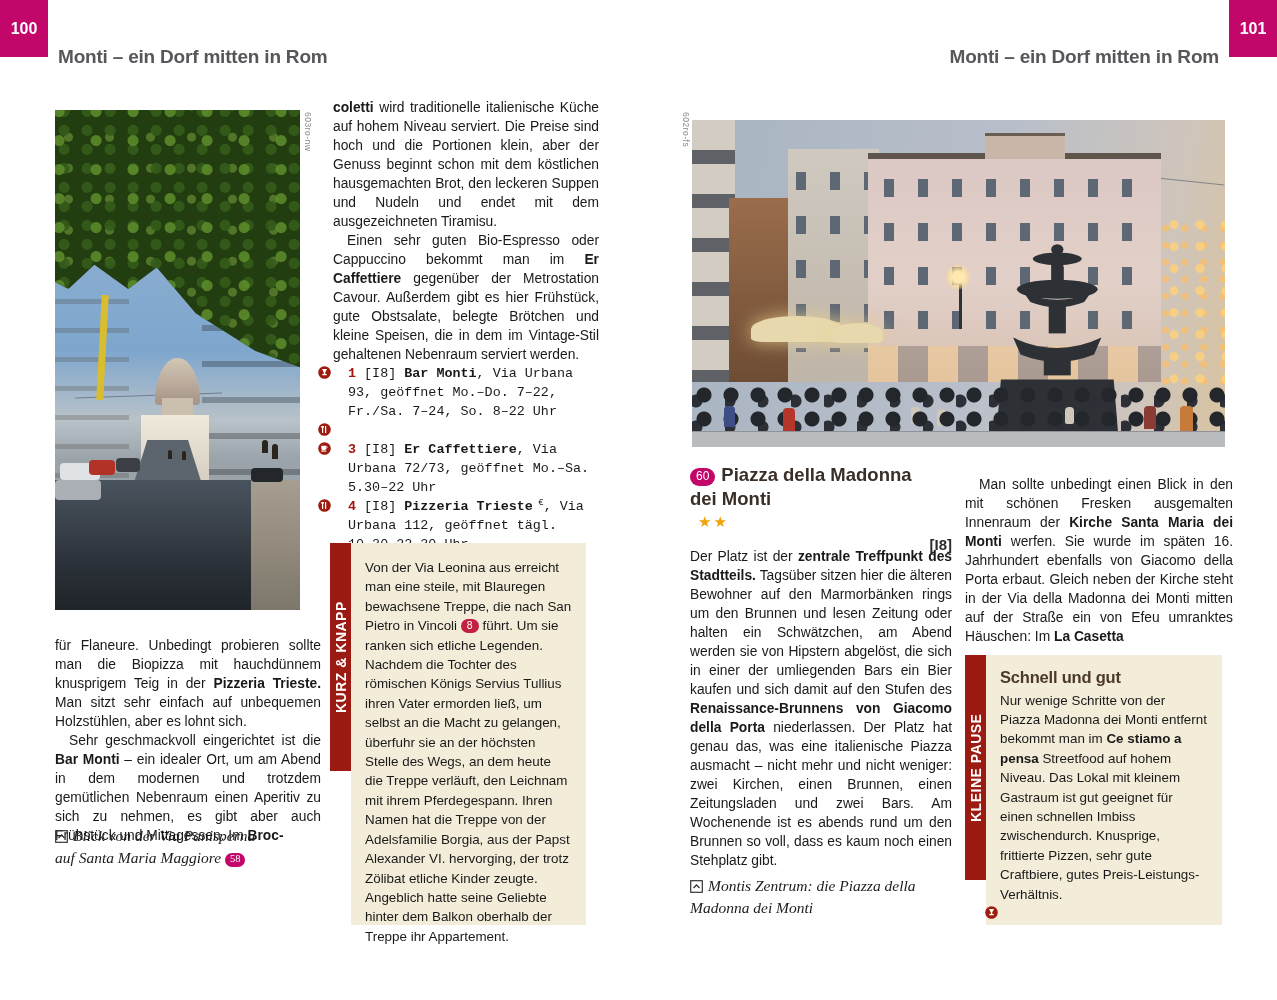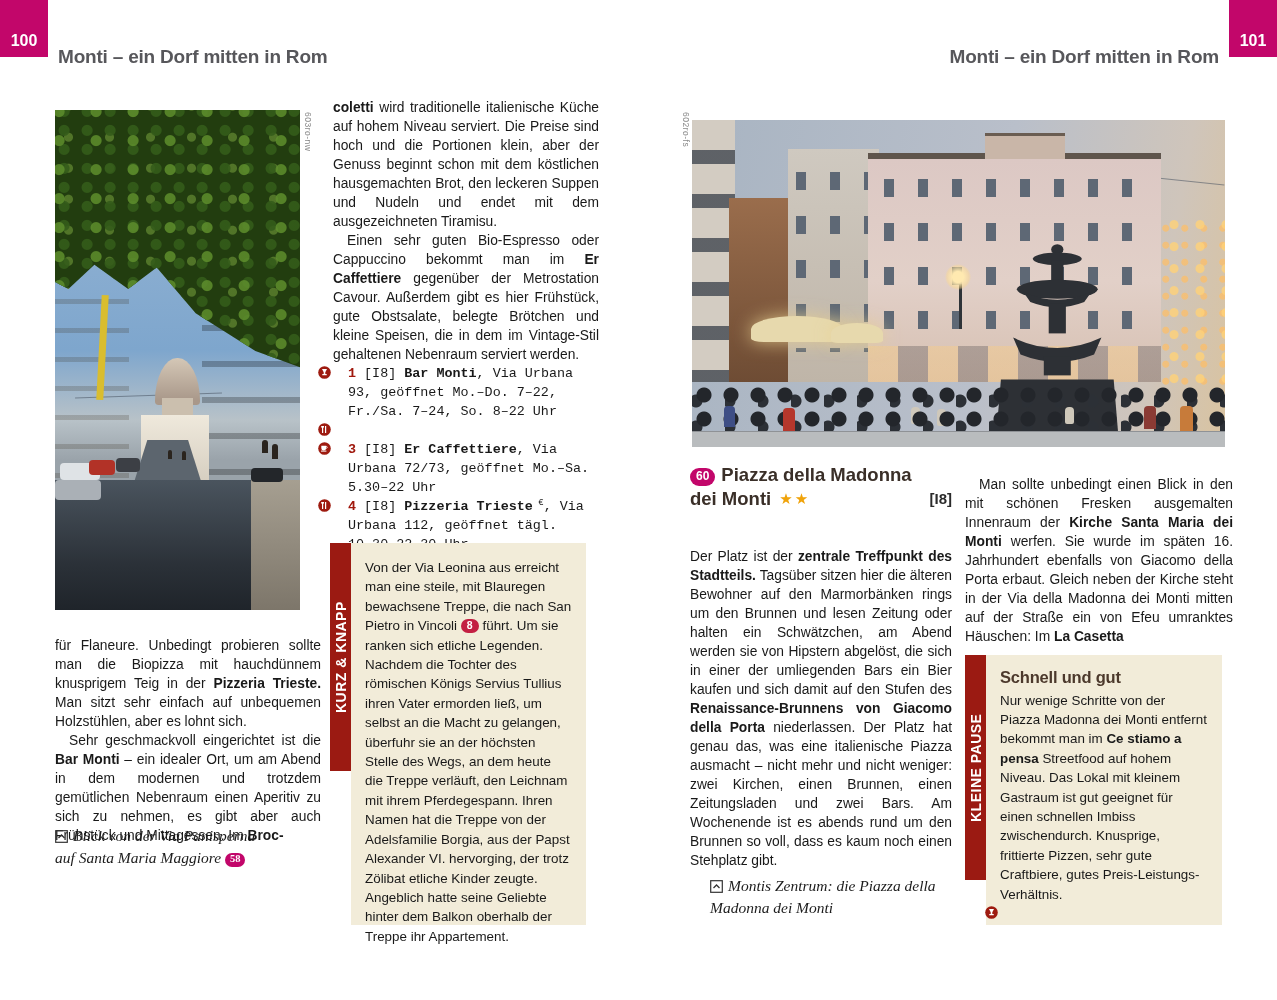--- a/index.html
+++ b/index.html
@@ -3,38 +3,38 @@
 <meta charset="utf-8">
 <style>
   * { margin:0; padding:0; box-sizing:border-box; }
   html,body { background:#e8e8e8; }
   body { font-family:"Liberation Sans","DejaVu Sans",sans-serif; }
   .sheet { position:relative; width:1277px; height:1000px; background:#ffffff; overflow:hidden;
            color:#191919; margin:0 auto; }
 
   
   .hdr-box { position:absolute; top:0; width:48px; height:57px; background:#c2066a;
-             display:flex; align-items:flex-end; justify-content:center; padding-bottom:7px;
+             display:flex; align-items:flex-end; justify-content:center; padding-bottom:19px;
              color:#fff; font-weight:700; font-size:16px; }
   .hdr-box.left { left:0; }
   .hdr-box.right { right:0; }
   .hdr-title { position:absolute; top:46px; font-size:19px; font-weight:700; color:#57575b;
                letter-spacing:-0.2px; white-space:nowrap; }
   .hdr-title.left { left:58px; }
   .hdr-title.right { right:58px; }
 
   
   .body-col { position:absolute; font-size:13.8px; line-height:19px; text-align:justify; }
   .ind { text-indent:14px; }
   .b { font-weight:700; }
   .it { font-style:italic; }
   .sup { vertical-align:super; font-size:9px; line-height:0; }
   .poi-num { color:#a0180d; font-weight:700; }
   .badge { display:inline-block; min-width:18px; padding:1.5px 5px 2.5px; border-radius:10px;
-           background:#c2066a; color:#fff; font-weight:700; font-size:10.5px; line-height:1;
+           background:#c2066a; color:#fff; font-weight:400; font-size:10.5px; line-height:1;
            text-align:center; font-style:normal; position:relative; top:-1px; text-indent:0; }
   .badge-red { background:#c31f42; }
   .caption { position:absolute; font-family:"Liberation Serif","DejaVu Serif",serif;
              font-style:italic; font-size:15.5px; line-height:20px; color:#1c1c1c; }
   .cap-ico { display:inline-block; vertical-align:-2px; margin-right:5px; }
   .credit { position:absolute; writing-mode:vertical-rl; font-size:8.5px; color:#8a8a8a;
             letter-spacing:.5px; }
 
   
   .poi-list { list-style:none; margin-top:0; }
@@ -49,21 +49,21 @@
   .infobox .panel { position:absolute; left:21px; top:0; right:0; bottom:0; background:#f2ecd9;
                     padding:12px 14px 10px 14px; }
   .infobox .panel h3 { font-size:16.5px; line-height:20.5px; letter-spacing:-0.2px; }
   .infobox .panel .boxbody { margin-top:3px; font-size:13.4px; line-height:19.4px; text-align:left; }
   .box-title-maroon { color:#8e1d12; }
   .box-title-brown  { color:#4c392c; }
   .infobox .poi-list li { font-size:13.2px; line-height:19px; }
 
   
   .sec-head { position:absolute; font-weight:700; color:#3a2f28; font-size:18.5px; line-height:23px; }
-  .sec-head .row2 { display:flex; align-items:flex-start; }
+  .sec-head .row2 { display:flex; align-items:flex-start;flex-direction:column; }
   .sec-head .stars { color:#f0a30a; font-size:15px; letter-spacing:2px; margin-left:8px; }
   .sec-head .ref { margin-left:auto; font-size:15px; color:#2b2b2b; }
 
   
   .photo { position:absolute; overflow:hidden; }
   .ph { position:absolute; }
 
   
   .photo.street { left:55px; top:110px; width:245px; height:500px;
                   background:linear-gradient(180deg,#9db9d6 0%,#7ea6cd 48%,#b8c2c8 62%,#9aa3aa 70%); }
@@ -264,21 +264,21 @@
       <span>dei Monti</span>
       <span class="stars">★★</span>
       <span class="ref">[I8]</span>
     </div>
   </div>
 
   <div class="body-col" style="left:690px;top:547px;width:262px;">
     <p><span>Der Platz ist der </span><span class="b">zentrale Treffpunkt des Stadtteils.</span><span> Tagsüber sitzen hier die älteren Bewohner auf den Marmorbänken rings um den Brunnen und lesen Zeitung oder halten ein Schwätzchen, am Abend werden sie von Hipstern abgelöst, die sich in einer der umliegenden Bars ein Bier kaufen und sich damit auf den Stufen des </span><span class="b">Renaissance-Brunnens von Giacomo della Porta</span><span> niederlassen. Der Platz hat genau das, was eine italienische Piazza ausmacht – nicht mehr und nicht weniger: zwei Kirchen, einen Brunnen, einen Zeitungsladen und zwei Bars. Am Wochenende ist es abends rund um den Brunnen so voll, dass es kaum noch einen Stehplatz gibt.</span></p>
   </div>
 
-  <div class="caption" style="left:690px;top:876px;width:230px;margin-left:20px;">
+  <div class="caption" style="left:690px;top:876px;width:230px;">
     <span class="cap-ico"><svg width="13" height="13" viewBox="0 0 13 13">
           <rect x="0.7" y="0.7" width="11.6" height="11.6" fill="none" stroke="#333" stroke-width="1.2"></rect>
           <path d="M3.5 8 6.5 5 9.5 8" fill="none" stroke="#333" stroke-width="1.3"></path>
         </svg></span><span class="it">Montis Zentrum: die Piazza della Madonna dei Monti</span>
   </div>
 
   <div class="body-col" style="left:965px;top:475px;width:268px;">
     <p class="ind"><span>Man sollte unbedingt einen Blick in den mit schönen Fresken ausgemalten Innenraum der </span><span class="b">Kirche Santa Maria dei Monti</span><span> werfen. Sie wurde im späten 16. Jahrhundert ebenfalls von Giacomo della Porta erbaut. Gleich neben der Kirche steht in der Via della Madonna dei Monti mitten auf der Straße ein von Efeu umranktes Häuschen: Im </span><span class="b">La Casetta</span></p>
   </div>
 

